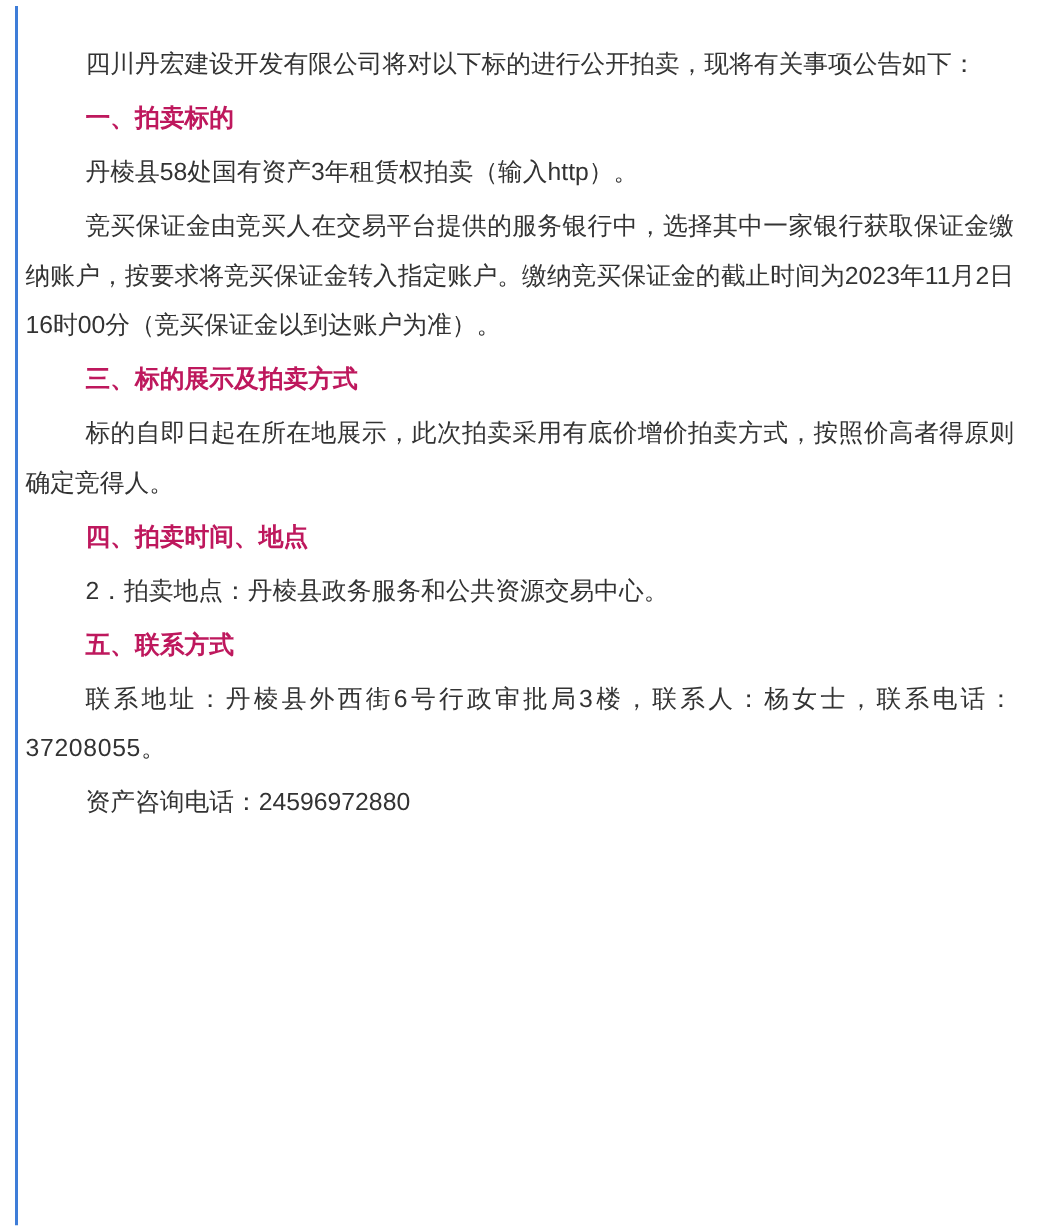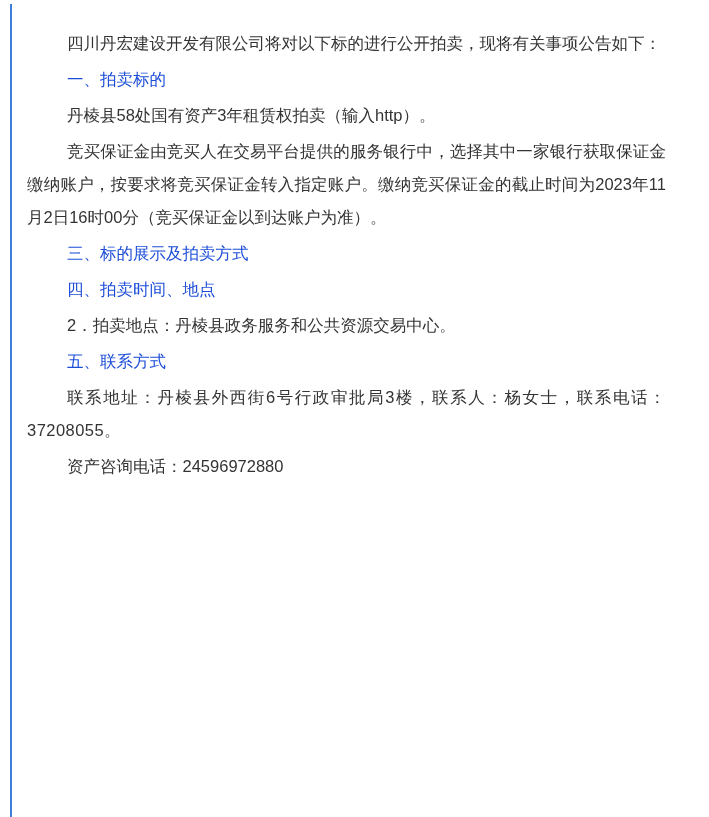--- a/index.html
+++ b/index.html
@@ -25,26 +25,26 @@
     position: absolute;
     left: 13px; top: 0;
     width: 667px;
     padding-top: 24px;
     color: #333333;
     font-size: 16.5px;
     line-height: 33px;
     text-align: justify;
   }
   .content p {
-    margin: 3px 14px;
+    margin: 3px 4px;
     text-indent: 40px;
   }
   .content p.heading {
-    font-weight: normal;
-    color: #1d4ed8;
+    font-weight: bold;
+    color: #be185d;
   }
   .content p.tight {
     letter-spacing: 0.45px;
   }
 </style>
 </head>
 <body>
 
 <div class="page">
   <div class="accent-line" style="background: rgb(62, 125, 216);"></div>
@@ -52,20 +52,21 @@
   <div class="content">
 
     <p>四川丹宏建设开发有限公司将对以下标的进行公开拍卖，现将有关事项公告如下：</p>
 
     <p class="heading">一、拍卖标的</p>
     <p>丹棱县58处国有资产3年租赁权拍卖（输入http）。</p>
 
     <p>竞买保证金由竞买人在交易平台提供的服务银行中，选择其中一家银行获取保证金缴纳账户，按要求将竞买保证金转入指定账户。缴纳竞买保证金的截止时间为2023年11月2日16时00分（竞买保证金以到达账户为准）。</p>
 
     <p class="heading">三、标的展示及拍卖方式</p>
+    <p>标的自即日起在所在地展示，此次拍卖采用有底价增价拍卖方式，按照价高者得原则确定竞得人。</p>
 
     <p class="heading">四、拍卖时间、地点</p>
     <p>2．拍卖地点：丹棱县政务服务和公共资源交易中心。</p>
 
     <p class="heading">五、联系方式</p>
     <p class="tight">联系地址：丹棱县外西街6号行政审批局3楼，联系人：杨女士，联系电话：37208055。</p>
     <p>资产咨询电话：24596972880</p>
 
   </div>
 </div>

